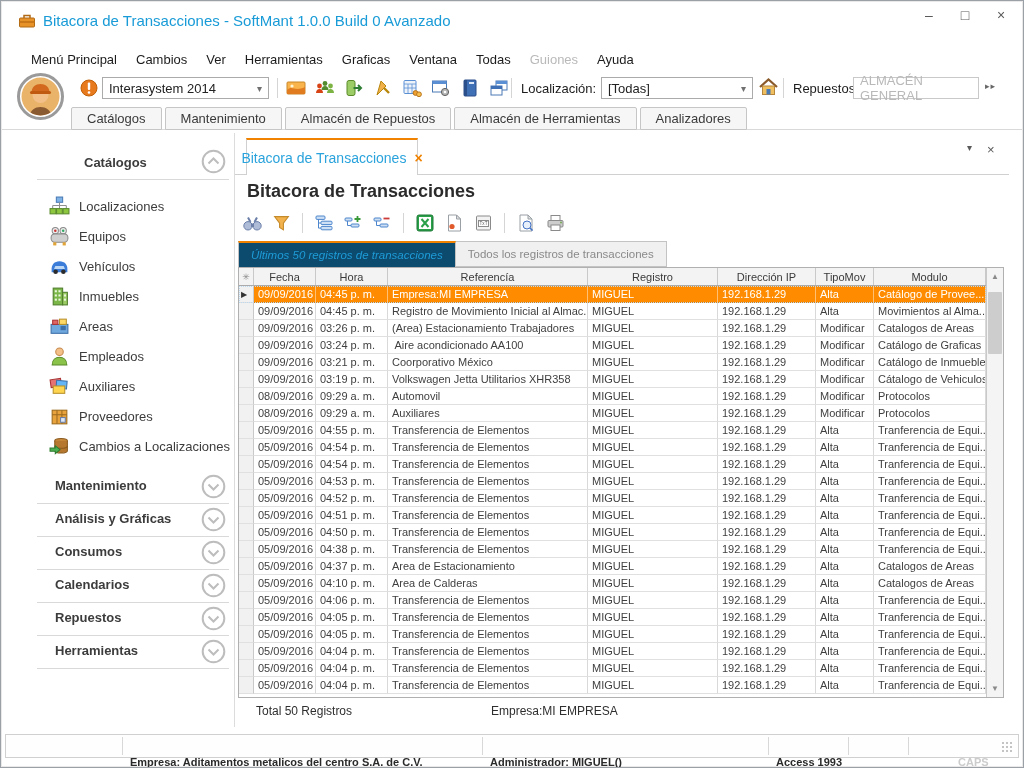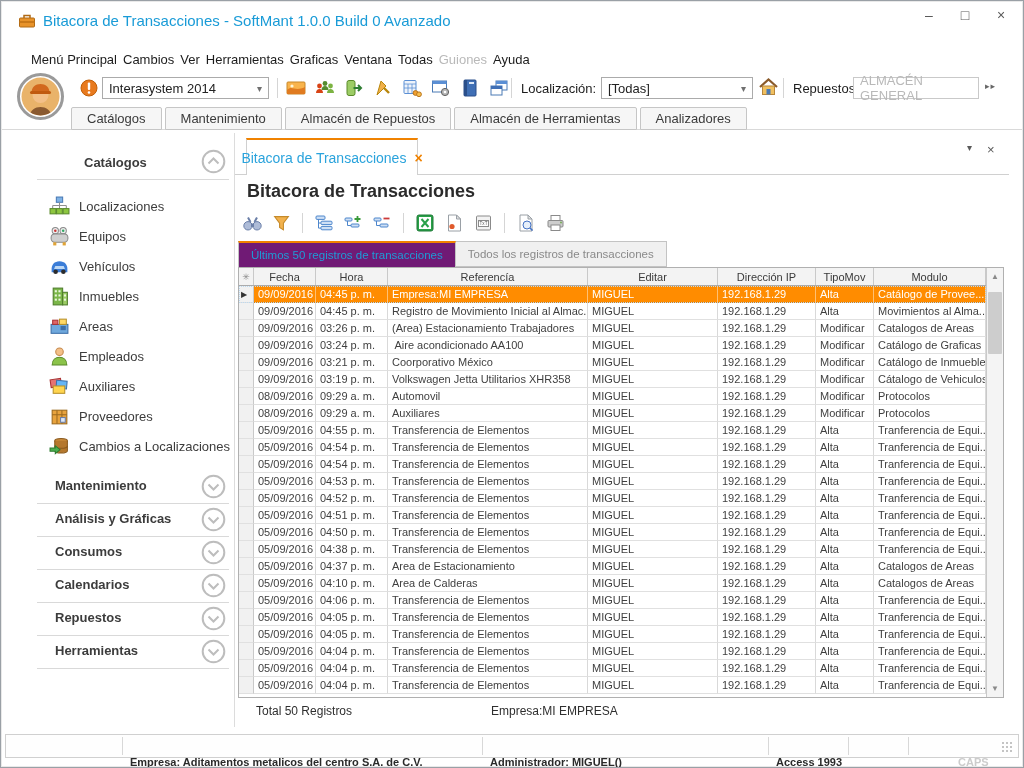--- a/index.html
+++ b/index.html
@@ -8,21 +8,21 @@
             border:1px solid #9aa0a6; box-shadow: inset 0 0 0 1px #e9e9e9; overflow:hidden; }
 
   
   .titlebar { position:absolute; left:0; top:0; right:0; height:38px; }
   .appicon { position:absolute; left:17px; top:10px; }
   .wtitle { position:absolute; left:42px; top:11px; font-size:15px; color:#199bd7; white-space:nowrap; }
   .wincontrols { position:absolute; right:14px; top:6px; display:flex; gap:20px; color:#5a5a5a; font-size:14px; }
   .wincontrols span { width:16px; text-align:center; cursor:pointer; }
 
   
-  #menubar { position:absolute; left:27px; top:48px; height:20px; display:flex; align-items:center; }
+  #menubar { position:absolute; left:27px; top:48px; height:20px; display:flex; gap:13px; align-items:center; }
   .menu-item { font-size:13px; color:#1c1c1c; padding:1px 3px; cursor:pointer; white-space:nowrap; }
   .menu-item.disabled { color:#b9b9b9; }
 
   
   .toolbar { position:absolute; left:0; top:70px; right:0; height:35px; }
   .avatar { position:absolute; left:16px; top:2px; z-index:5; }
   .warnicon { position:absolute; left:79px; top:8px; }
   .combo { position:absolute; height:22px; background:#fff; border:1px solid #ababab; display:flex; align-items:center;
            font-size:13px; color:#222; padding-left:6px; cursor:pointer; }
   .combo .arrow { margin-left:auto; padding:0 6px; color:#707070; font-size:10px; }
@@ -73,22 +73,22 @@
   .pagetitle { position:absolute; left:246px; top:180px; font-size:18px; font-weight:bold; color:#2b2b2b; }
 
   
   .gridtoolbar { position:absolute; left:240px; top:210px; height:24px; display:flex; align-items:center; gap:7px; }
   .gbtn { width:22px; height:22px; display:flex; align-items:center; justify-content:center; cursor:pointer; }
   .gsep { width:1px; height:20px; background:#d5d5d5; margin:0 3px; }
 
   
   .subtabs { position:absolute; left:237px; top:240px; height:26px; display:flex; }
   .subtab { height:26px; display:flex; align-items:center; padding:0 12px; font-size:11.5px; cursor:pointer; }
-  .subtab.active { background:#701a75; border-top:2px solid #f08200; border-left:1px solid #c3c3c3;
-                   border-right:1px solid #c3c3c3; color:#1e9cd7; }
+  .subtab.active { background:#0c4a6e; border-top:2px solid #f08200; border-left:1px solid #c3c3c3;
+                   border-right:1px solid #c3c3c3; color:#1e9cd7;font-style:italic; }
   .subtab.inactive { background:#f0f0f0; border-top:1px solid #c3c3c3; border-right:1px solid #c3c3c3;
                      border-bottom:1px solid #c3c3c3; color:#8a8a8a; }
 
   
   .grid { position:absolute; left:237px; top:266px; width:766px; height:431px; border:1px solid #b0b0b0;
           background:#fff; overflow:hidden; }
   .grid-inner { position:absolute; left:0; top:0; right:17px; bottom:0; overflow:hidden; }
   .ghead { display:flex; height:18px; background:#f3f3f3; border-bottom:1px solid #ababab; }
   .ghcell { font-size:11px; color:#3a3a3a; display:flex; align-items:center; justify-content:center;
             border-right:1px solid #c9c9c9; white-space:pre; overflow:hidden; cursor:pointer; }
@@ -522,21 +522,21 @@
     </div>
   </div>
 
   <div class="grid">
     <div class="grid-inner">
       <div class="ghead" id="grid-head">
           <div class="ghcell" style="width: 15px; font-size: 9px; color: rgb(138, 138, 138);">✳</div>
           <div class="ghcell" style="width: 62px;">Fecha</div>
           <div class="ghcell" style="width: 72px;">Hora</div>
           <div class="ghcell" style="width: 200px;">Referencía</div>
-          <div class="ghcell" style="width: 130px;">Editar</div>
+          <div class="ghcell" style="width: 130px;">Registro</div>
           <div class="ghcell" style="width: 98px;">Dirección IP</div>
           <div class="ghcell" style="width: 58px;">TipoMov</div>
           <div class="ghcell" style="width: 112px;">Modulo</div>
         </div>
       <div id="grid-body">
           <div class="grow sel">
             <div class="gcell ind" style="width: 15px;">▶</div>
             <div class="gcell" style="width: 62px;">09/09/2016</div>
             <div class="gcell" style="width: 72px;">04:45 p. m.</div>
             <div class="gcell" style="width: 200px;">Empresa:MI EMPRESA</div>

